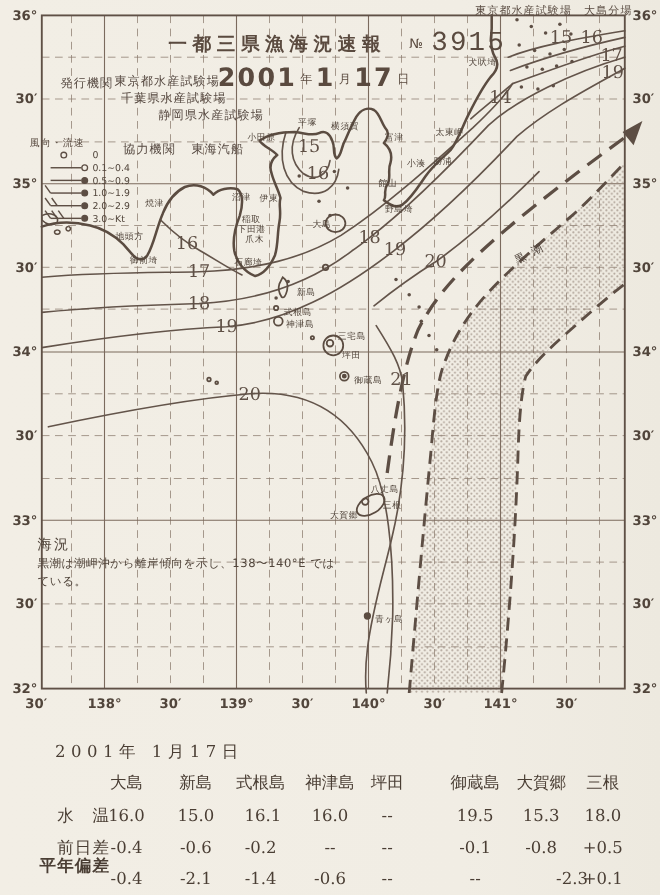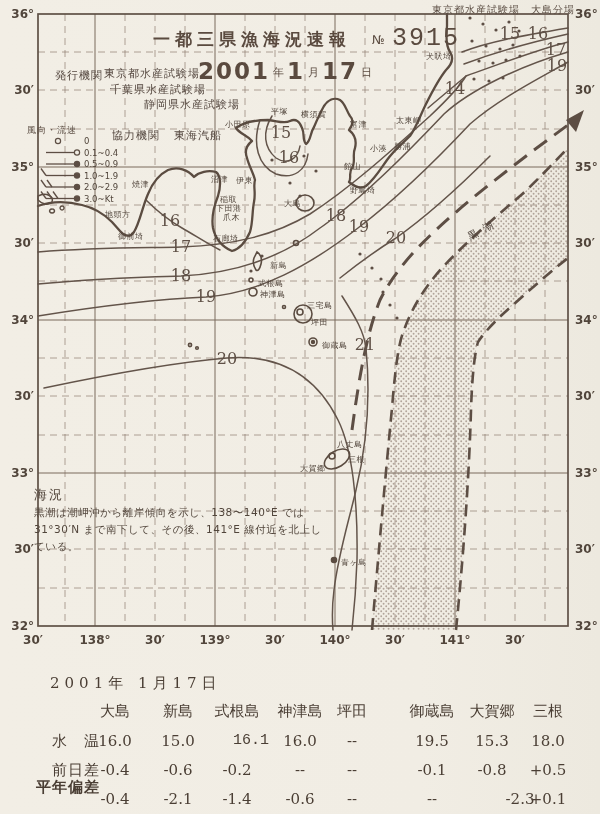--- a/index.html
+++ b/index.html
@@ -297,42 +297,41 @@
       <div style="margin-left: 8px; padding-left: 36px;">静岡県水産試験場</div>
     </div>
   <div class="ov coop">
     <span>協力機関</span><span class="cv">東海汽船</span>
   </div>
   <div class="ov legend-title">風向・流速</div>
 
   <div class="ov seanote">
     <div class="st">海況</div>
     <div class="sl">黒潮は潮岬沖から離岸傾向を示し、138〜140°E では</div>
-    <div class="sl">31°30′N まで南下して、その後、141°E 線付近を北上し</div>
     <div class="sl">ている。</div>
   </div>
 
   <div class="tablewrap">
     <div class="tdate">2001年 1月17日</div>
     <div class="thead" id="theadRow">
         <span style="left: 115px; top: 40px;">大島</span>
         <span style="left: 178px; top: 40px;">新島</span>
         <span style="left: 237px; top: 40px;">式根島</span>
         <span style="left: 300px; top: 40px;">神津島</span>
         <span style="left: 352px; top: 40px;">坪田</span>
         <span style="left: 432px; top: 40px;">御蔵島</span>
         <span style="left: 492px; top: 40px;">大賀郷</span>
         <span style="left: 548px; top: 40px;">三根</span>
       </div>
     <div id="tbodyRows">
         <div class="trow">
           <span class="rlabel" style="left: 100px; top: 70px;">水　温</span>
           <span style="left: 115px; top: 70px;">16.0</span>
           <span style="left: 178px; top: 70px;">15.0</span>
-          <span style="left: 251px; top: 70px; font-family: Liberation Mono, monospace;">16.1</span>
+          <span style="left: 239px; top: 70px;">16.1</span>
           <span style="left: 300px; top: 70px;">16.0</span>
           <span style="left: 352px; top: 70px;">--</span>
           <span style="left: 432px; top: 70px;">19.5</span>
           <span style="left: 492px; top: 70px;">15.3</span>
           <span style="left: 548px; top: 70px;">18.0</span>
         </div>
         <div class="trow">
           <span class="rlabel" style="left: 100px; top: 99px;">前日差</span>
           <span style="left: 115px; top: 99px;">-0.4</span>
           <span style="left: 178px; top: 99px;">-0.6</span>

